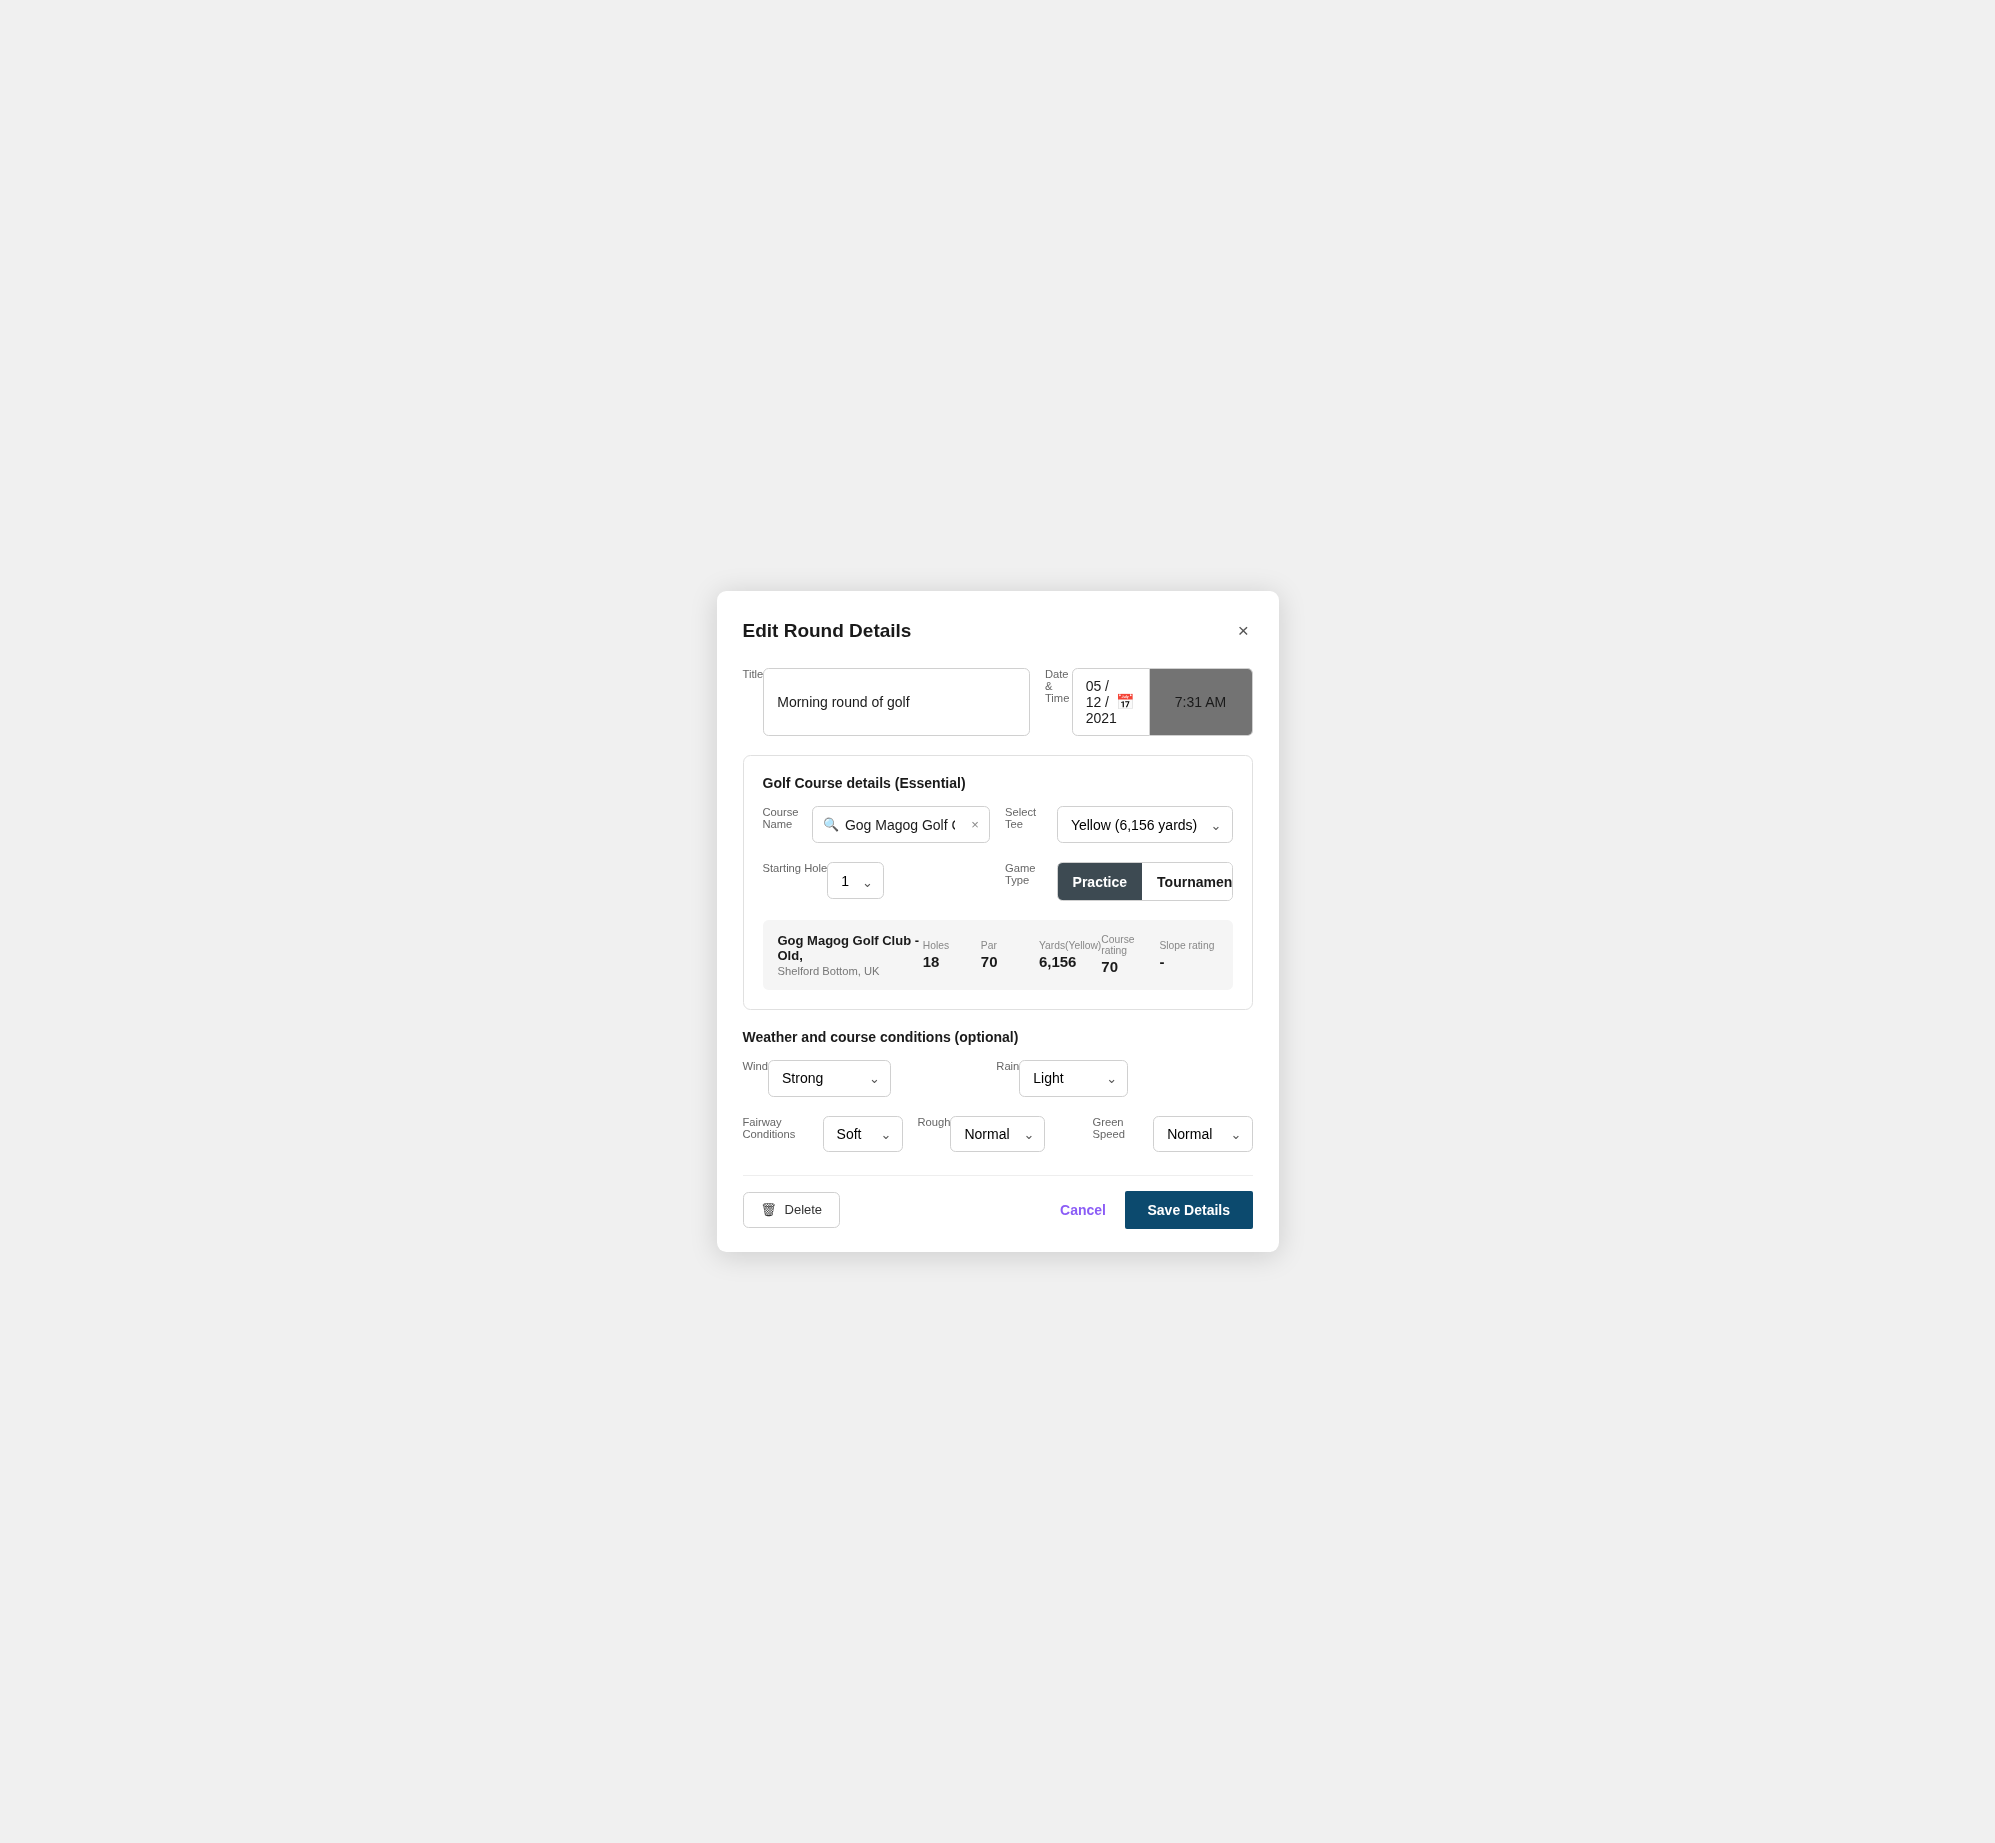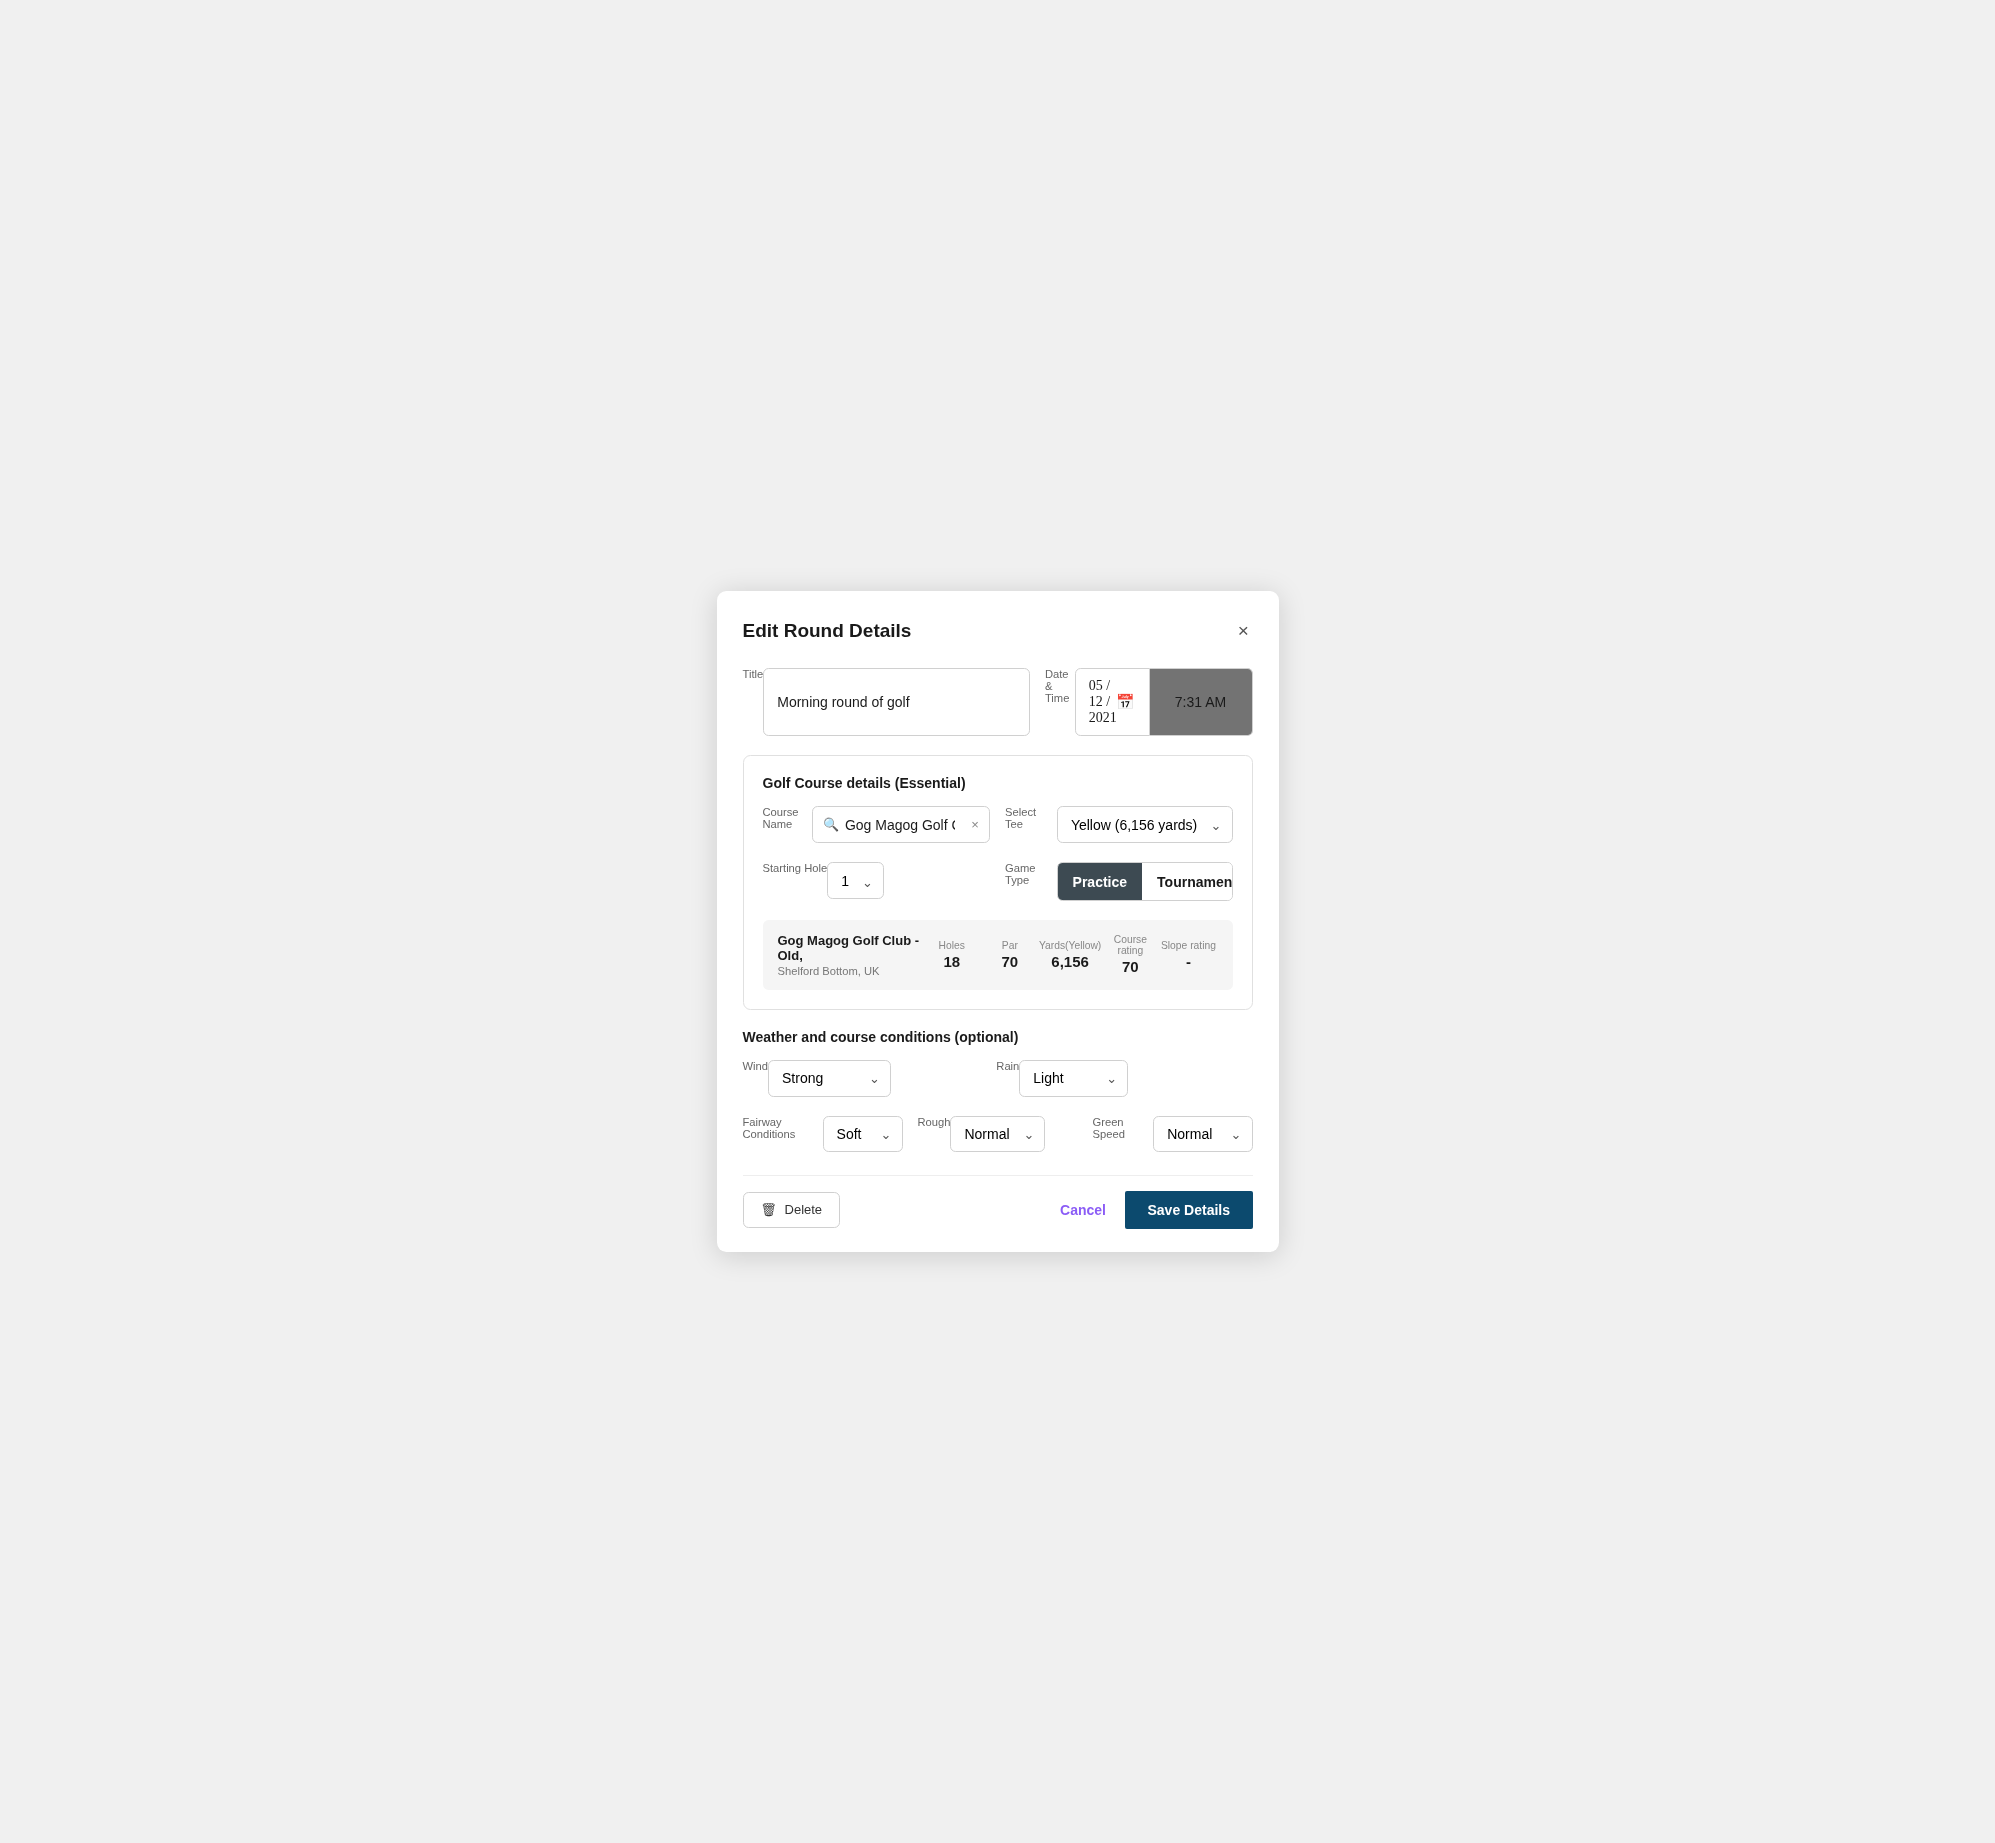--- a/index.html
+++ b/index.html
@@ -76,21 +76,20 @@
       border: 0.9px solid #d0d0d0;
       border-radius: 5.6px 0 0 5.6px;
       padding: 9.4px 13px;
       font-size: 14px;
       color: #1a1a1a;
       display: flex;
       align-items: center;
       justify-content: flex-end;
       flex: 1;
       background: #fff;
-      font-family: Liberation Serif, serif;
     }
     .time-field {
       border: 0.9px solid #d0d0d0;
       border-left: none;
       border-radius: 0 5.6px 5.6px 0;
       padding: 9.4px 13px;
       font-size: 14px;
       color: #1a1a1a;
       text-align: right;
       min-width: 103px;
@@ -208,21 +207,20 @@
       font-weight: 700;
       color: #1a1a1a;
     }
     .course-info-name .location {
       font-size: 11.2px;
       color: #777;
       margin-top: 1.9px;
     }
     .course-stat {
       flex: 1;
-      text-align: center;
     }
     .course-stat .stat-label {
       font-size: 10.3px;
       color: #888;
       margin-bottom: 1.9px;
     }
     .course-stat .stat-value {
       font-size: 15px;
       font-weight: 700;
       color: #1a1a1a;

